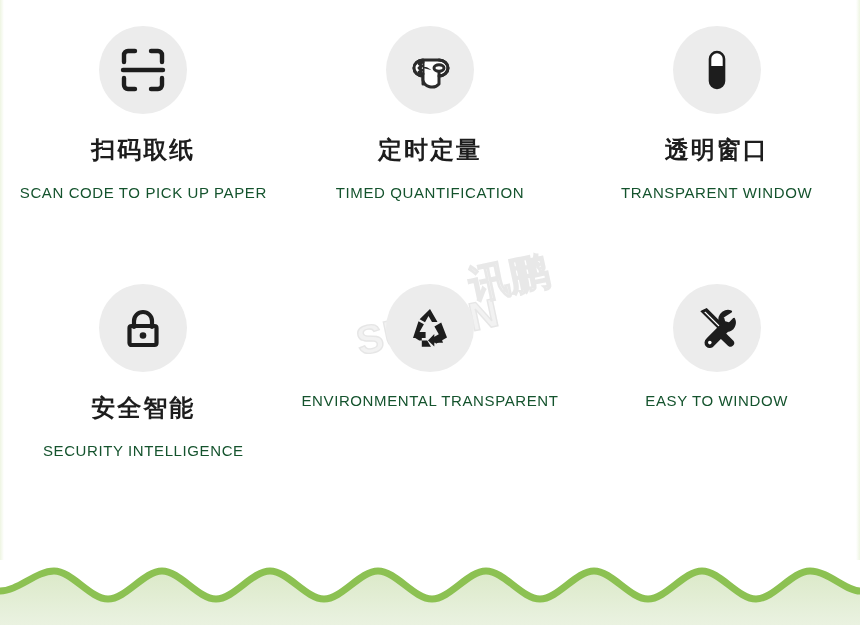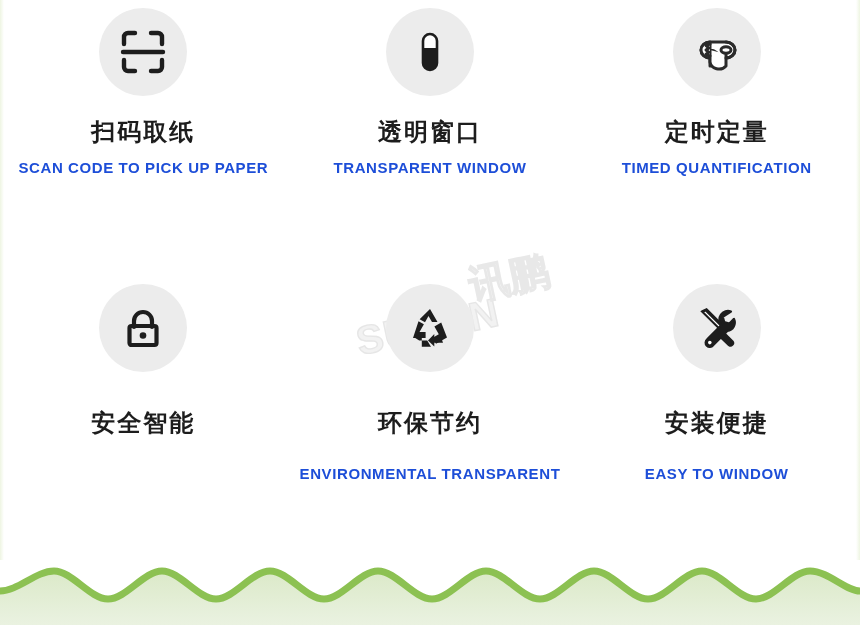--- a/index.html
+++ b/index.html
@@ -71,23 +71,23 @@
     display:grid;
     grid-template-columns:repeat(3, 1fr);
     grid-template-rows:repeat(2, 1fr);
     z-index:3;
   }
   .cell {
     display:flex;
     flex-direction:column;
     align-items:center;
     justify-content:flex-start;
-    padding-top:8px;
-  }
-  .grid .cell:nth-child(n+4) { padding-top:19px;gap:15px; }
+    padding-top:26px;
+  }
+  .grid .cell:nth-child(n+4) { padding-top:19px; }
 
   .icon-circle {
     width:88px;
     height:88px;
     border-radius:50%;
     background:#ececec;
     display:flex;
     align-items:center;
     justify-content:center;
     flex:0 0 auto;
@@ -97,24 +97,24 @@
   .title-cn {
     margin-top:22px;
     font-size:24px;
     font-weight:bold;
     color:#1d1d1d;
     letter-spacing:2px;
     line-height:1.15;
     white-space:nowrap;
   }
   .title-en {
-    margin-top:13px;
+    margin-top:20px;
     font-size:15px;
-    font-weight:bold;
-    color:#1d4ed8;
+    font-weight:normal;
+    color:#14532d;
     letter-spacing:0.6px;
     white-space:nowrap;
   }
 
   
   .wave {
     position:absolute;
     left:0;
     bottom:0;
     width:860px;
@@ -147,20 +147,39 @@
               <path d="M42 15 V8 a4 4 0 0 0 -4-4 h-7"></path>
               <path d="M4 31 v7 a4 4 0 0 0 4 4 h7"></path>
               <path d="M42 31 v7 a4 4 0 0 1 -4 4 h-7"></path>
               <path d="M3 23 H43"></path>
             </g>
           </svg>
         </span>
       </div>
       <div class="title-cn">扫码取纸</div>
       <div class="title-en">SCAN CODE TO PICK UP PAPER</div>
+    </div>
+
+    <div class="cell">
+      <div class="icon-circle">
+        <span>
+          <svg width="48" height="48" viewBox="0 0 48 48" aria-hidden="true">
+            <g fill="none" stroke="#2b2b2b" stroke-width="3" stroke-linejoin="round" stroke-linecap="round">
+              <path d="M17 14 h16 a9 8 0 0 1 0 16 h-16 a9 8 0 0 1 0 -16 z" fill="#fff"></path>
+              <path d="M17 14 a9 8 0 0 0 0 16 v8 a9 8 0 0 0 0 -16 z" fill="#fff"></path>
+              <path d="M17 22 v12 a9 8 0 0 0 16 4 v-12" fill="#fff"></path>
+              <path d="M33 30 a9 8 0 0 0 0 -16"></path>
+              <ellipse cx="33" cy="22" rx="5" ry="3.2"></ellipse>
+              <path d="M17 16 l-4 1.5 l3 2.5 l-3 2 l3 2.2 l-3 2.1 l4 1.7" fill="#fff"></path>
+            </g>
+          </svg>
+        </span>
+      </div>
+      <div class="title-cn">定时定量</div>
+      <div class="title-en">TIMED QUANTIFICATION</div>
     </div>
 
     <div class="cell">
       <div class="icon-circle">
         <span>
           <svg width="46" height="46" viewBox="0 0 46 46" aria-hidden="true">
             <defs>
               <clipPath id="capsuleClip">
                 <rect x="16" y="5" width="14" height="36" rx="7" ry="7"></rect>
               </clipPath>
@@ -170,86 +189,66 @@
           </svg>
         </span>
       </div>
       <div class="title-cn">透明窗口</div>
       <div class="title-en">TRANSPARENT WINDOW</div>
     </div>
 
     <div class="cell">
       <div class="icon-circle">
         <span>
-          <svg width="48" height="48" viewBox="0 0 48 48" aria-hidden="true">
-            <g fill="none" stroke="#2b2b2b" stroke-width="3" stroke-linejoin="round" stroke-linecap="round">
-              <path d="M17 14 h16 a9 8 0 0 1 0 16 h-16 a9 8 0 0 1 0 -16 z" fill="#fff"></path>
-              <path d="M17 14 a9 8 0 0 0 0 16 v8 a9 8 0 0 0 0 -16 z" fill="#fff"></path>
-              <path d="M17 22 v12 a9 8 0 0 0 16 4 v-12" fill="#fff"></path>
-              <path d="M33 30 a9 8 0 0 0 0 -16"></path>
-              <ellipse cx="33" cy="22" rx="5" ry="3.2"></ellipse>
-              <path d="M17 16 l-4 1.5 l3 2.5 l-3 2 l3 2.2 l-3 2.1 l4 1.7" fill="#fff"></path>
-            </g>
-          </svg>
-        </span>
-      </div>
-      <div class="title-cn">定时定量</div>
-      <div class="title-en">TIMED QUANTIFICATION</div>
-    </div>
-
-    <div class="cell">
-      <div class="icon-circle">
-        <span>
           <svg width="44" height="44" viewBox="0 0 44 44" aria-hidden="true">
             <path d="M13 21 V15 a9 9 0 0 1 18 0 v6" fill="none" stroke="#1d1d1d" stroke-width="4.2" stroke-linecap="round"></path>
             <rect x="8.5" y="20" width="27" height="19" rx="2" fill="none" stroke="#1d1d1d" stroke-width="4.2"></rect>
             <circle cx="22" cy="29.5" r="3.3" fill="#1d1d1d"></circle>
           </svg>
         </span>
       </div>
       <div class="title-cn">安全智能</div>
+      <div class="title-en">SECURITY INTELLIGENCE</div>
     </div>
 
     <div class="cell">
       <div class="icon-circle">
         <span>
           <svg width="46" height="44" viewBox="0 0 46 44" aria-hidden="true">
             <g fill="#1d1d1d">
               <path d="M23 3 L30.5 16 L25 16 L21.5 10 L18 16.2 L12.6 13.2 Z"></path>
               <path d="M11.5 15.2 L16.9 18.3 L12.5 26 L18.6 26 L18.6 32 L6 32 Z"></path>
               <path d="M6.2 33.5 L13.2 33.5 L13.2 40.5 L19 40.5 L12.4 29.8 Z" opacity="0"></path>
               <path d="M7.4 31.5 L14.8 31.5 L14.8 40.8 L24 40.8 L20.2 34.6 L12.2 34.6 Z"></path>
               <path d="M34.2 16.6 L27.4 20.6 L31.8 28.2 L25.6 31.8 L29 37.8 L40 31.4 Z"></path>
               <path d="M21.8 36 L27.6 32.6 L27.6 40.2 L21.8 43.2 Z" opacity="0"></path>
               <path d="M27.3 31.9 L27.3 28.1 L21 34.4 L27.3 40.6 L27.3 36.8 L36 36.8 L34.3 31.9 Z"></path>
             </g>
           </svg>
         </span>
       </div>
-      <div class="title-cn">环保节约</div>
       <div class="title-en">ENVIRONMENTAL TRANSPARENT</div>
     </div>
 
     <div class="cell">
       <div class="icon-circle">
         <span>
           <svg width="46" height="46" viewBox="0 0 46 46" aria-hidden="true">
             <g fill="#1d1d1d" stroke="#1d1d1d" stroke-width="1">
 
               <path d="M8.5 6.5 L12.5 4.5 L30 22 L27 25 L9.5 7.5 Z" fill="#fff" stroke-width="2.6"></path>
               <path d="M9.2 7.2 L11.6 5.6 L28.8 22.8 L26.6 24.6 Z" fill="#fff" stroke-width="1.6"></path>
               <path d="M27 25 L38.5 36.5 a2.5 2.5 0 0 1 -3.5 3.5 L23 28.5 Z" fill="#1d1d1d" stroke-width="2.4"></path>
 
               <path d="M37 6.5 a8.6 8.6 0 0 0 -9.6 13.6 L13.2 34.4 a4.2 4.2 0 1 0 5.9 5.9 L33.3 26 A8.6 8.6 0 0 0 40 13.9 l-4.6 4.6 l-5.2 -1.4 l-1.4 -5.2 Z" fill="#1d1d1d" stroke-width="2.2" stroke-linejoin="round"></path>
               <circle cx="15.8" cy="37.6" r="1.8" fill="#fff" stroke="none"></circle>
             </g>
           </svg>
         </span>
       </div>
-      <div class="title-cn">安装便捷</div>
       <div class="title-en">EASY TO WINDOW</div>
     </div>
 
   </div>
 
   <div class="wave">
     <svg viewBox="0 0 860 70" preserveAspectRatio="none" aria-hidden="true">
       <defs>
         <linearGradient id="waveFill" x1="0" y1="0" x2="0" y2="1">
           <stop offset="0%" stop-color="#dbe9c8"></stop>

